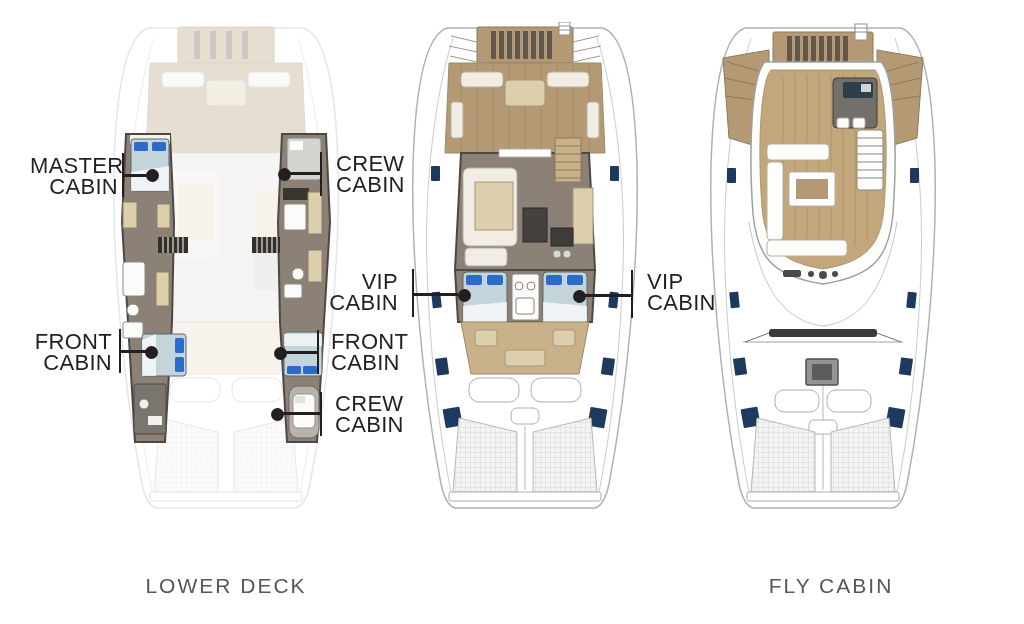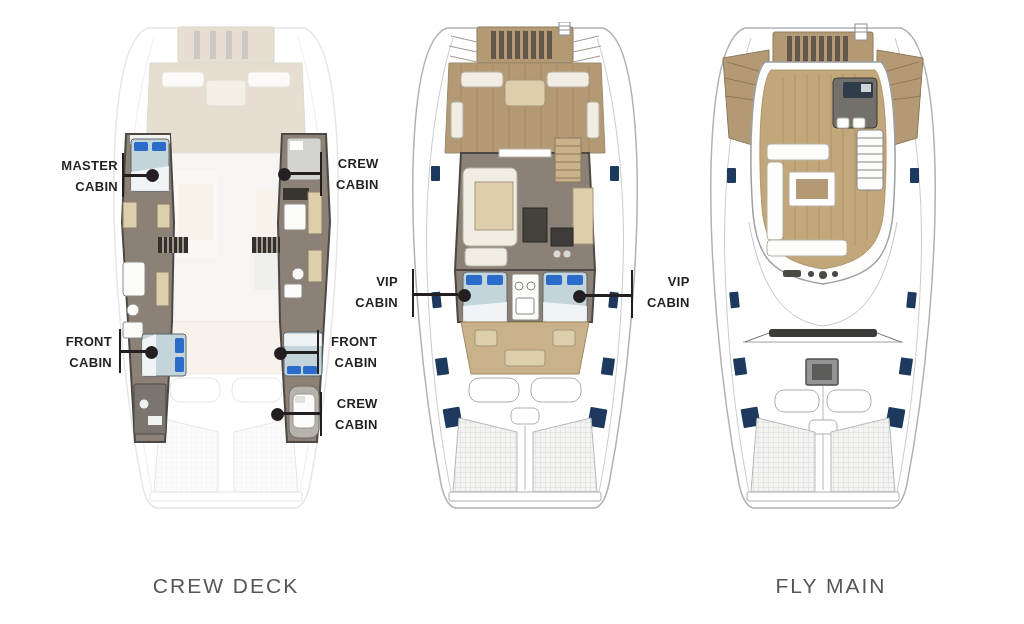--- a/index.html
+++ b/index.html
@@ -13,26 +13,26 @@
   .f-woodl{fill:var(--wood-light)}
   .f-floor{fill:var(--floor)}
   .f-bed{fill:var(--bed)}
   .f-pillow{fill:var(--pillow)}
   .f-window{fill:var(--window)}
   .f-beige{fill:var(--beige)}
   .f-cream{fill:var(--cream)}
   .s-wall{stroke:var(--wall)}
   
   .callout-label{
-    position:absolute;font-weight:700;font-size:13px;line-height:21px;
+    position:absolute;font-weight:400;font-size:22px;line-height:21px;
     letter-spacing:.3px;color:var(--label-text);white-space:nowrap;
   }
   .callout-label span{display:block;}
   .lab-right{text-align:right;}
-  .lab-left{text-align:right;}
+  .lab-left{text-align:left;}
   .dot{position:absolute;width:13px;height:13px;border-radius:50%;background:var(--leader);}
   .hline{position:absolute;height:3px;background:var(--leader);}
   .vbar{position:absolute;width:2px;background:var(--leader);}
   .deck-title{
     position:absolute;top:574px;width:200px;text-align:center;
     font-size:21px;letter-spacing:2px;color:var(--deck-title);font-weight:400;
   }
 </style>
 </head>
 <body>
@@ -377,16 +377,16 @@
   <div>
     <div class="dot" style="left:573px;top:290px"></div>
     <div class="hline" style="left:585px;top:294px;width:46px"></div>
     <div class="vbar" style="left:631px;top:270px;height:48px"></div>
     <div class="callout-label lab-left" style="left:647px;top:271px">
       <span>VIP</span>
       <span>CABIN</span>
     </div>
   </div>
 
-  <div class="deck-title" style="left:126px">CREW DECK</div>
-  <div class="deck-title" style="left:731px">FLY MAIN</div>
+  <div class="deck-title" style="left:126px">LOWER DECK</div>
+  <div class="deck-title" style="left:731px">FLY CABIN</div>
 
 </div>
 
 </body></html>

